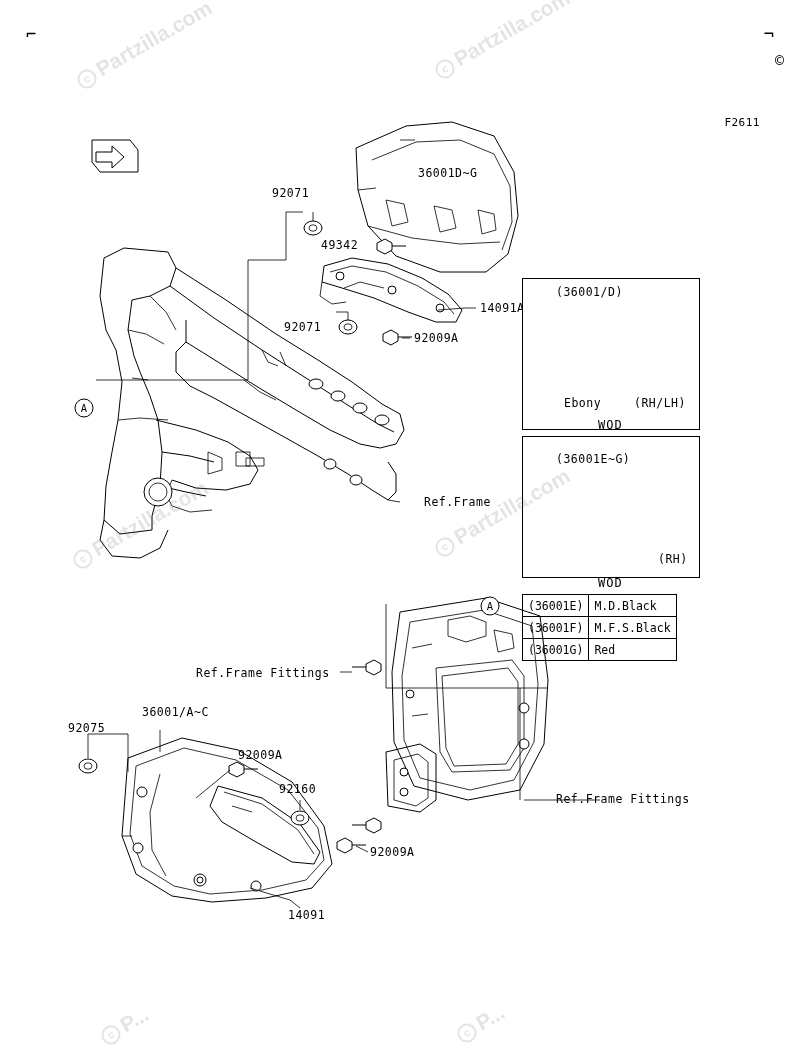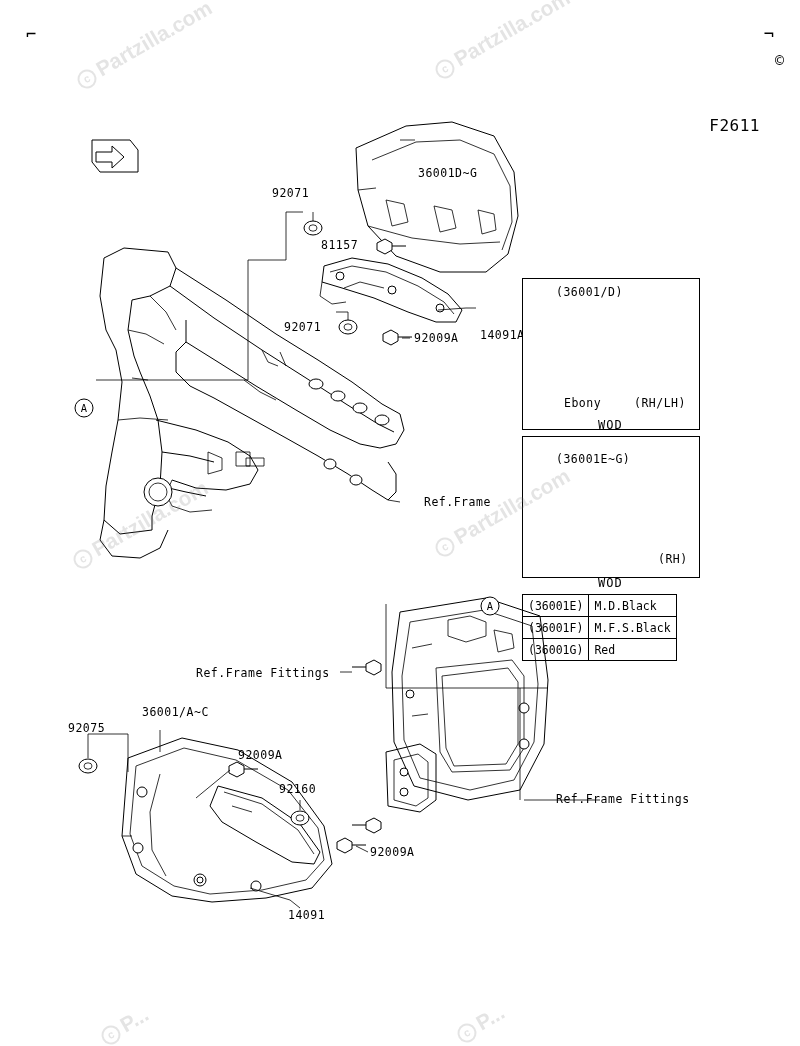--- a/index.html
+++ b/index.html
@@ -26,21 +26,21 @@
     font-family: "DejaVu Sans Mono", monospace;
     font-size: 11.5px;
     color: #000;
     white-space: nowrap;
     letter-spacing: 0.5px;
   }
   .diagram-id {
     position: absolute;
     right: 40px;
     top: 116px;
-    font-size: 16px;
+    font-size: 11px;
     letter-spacing: 0.5px;
   }
   .watermark {
     position: absolute;
     color: rgba(120,120,120,0.20);
     font-family: "Liberation Sans", sans-serif;
     font-size: 21px;
     font-weight: bold;
     transform: rotate(-30deg);
     transform-origin: left top;
@@ -298,22 +298,22 @@
     <g>
       <path class="ln" d="M566 490 L608 468 L664 464 L692 478 L698 514 L688 544 L644 552 L586 548 L564 528 Z"></path>
       <path class="ln-thin" d="M574 494 L610 476 L662 472 L688 484 L692 514 L682 540 L642 546 L590 542 L572 526 Z"></path>
       <path class="ln-thin" d="M578 498 L586 540"></path>
     </g>
 
   </svg>
 
   <div class="label" style="left:418px; top:126px;margin-top:40px;">36001D~G</div>
   <div class="label" style="left:272px; top:186px;">92071</div>
-  <div class="label" style="left:321px; top:238px;">81157</div>
-  <div class="label" style="left:480px; top:301px;margin-top:27px;">14091A</div>
+  <div class="label" style="left:321px; top:238px;">49342</div>
+  <div class="label" style="left:480px; top:301px;">14091A</div>
   <div class="label" style="left:284px; top:320px;">92071</div>
   <div class="label" style="left:414px; top:331px;">92009A</div>
   <div class="label" style="left:408px; top:495px;padding-left:16px;">Ref.Frame</div>
   <div class="label" style="left:196px; top:666px;">Ref.Frame Fittings</div>
   <div class="label" style="left:110px; top:705px;margin-left:32px;">36001/A~C</div>
   <div class="label" style="left:68px; top:721px;">92075</div>
   <div class="label" style="left:238px; top:748px;">92009A</div>
   <div class="label" style="left:279px; top:782px;">92160</div>
   <div class="label" style="left:370px; top:845px;">92009A</div>
   <div class="label" style="left:288px; top:908px;">14091</div>

